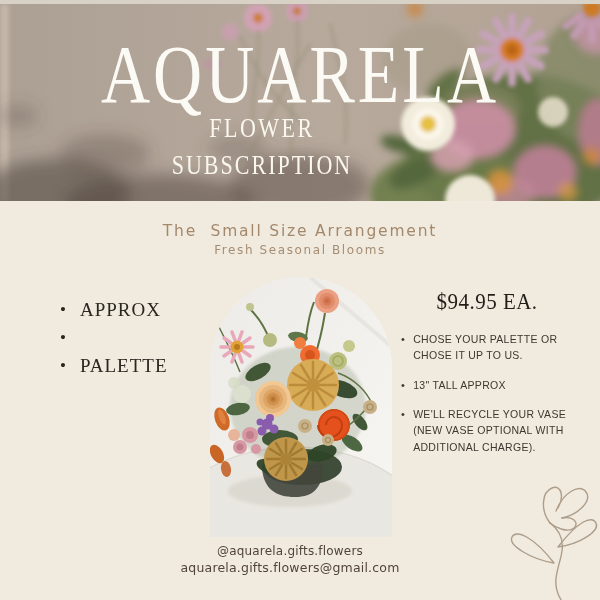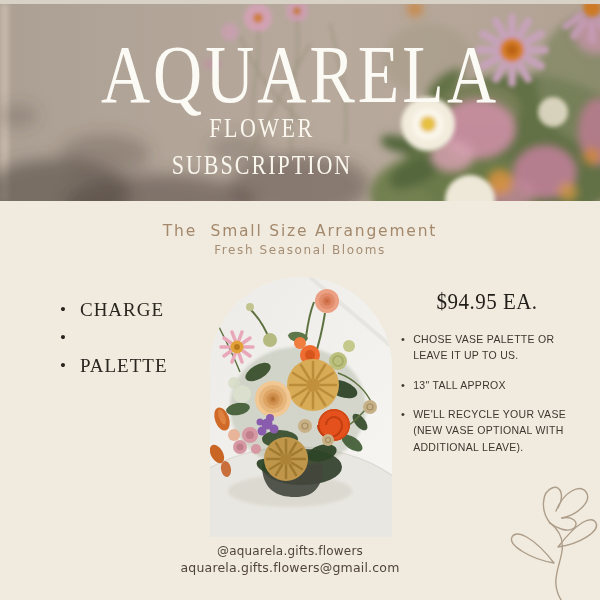--- a/index.html
+++ b/index.html
@@ -182,21 +182,21 @@
     <div class="hero-sub1">FLOWER</div>
     <div class="hero-sub2">SUBSCRIPTION</div>
   </div>
 
   <div class="heading">The  Small Size Arrangement</div>
   <div class="subheading">Fresh Seasonal Blooms</div>
 
   <ul class="freq">
     <li>
         <span class="dot">•</span>
-        <span>CHARGE</span>
+        <span>APPROX</span>
       </li>
     <li>
         <span class="dot">•</span>
       </li>
     <li>
         <span class="dot">•</span>
         <span>PALETTE</span>
       </li>
   </ul>
 
@@ -348,29 +348,29 @@
           <line x1="82" y1="178" x2="92" y2="172"></line>
       </g>
       <circle cx="76" cy="182" r="6" fill="#ab8236"></circle>
     </svg>
   </div>
 
   <div class="price">$94.95 EA.</div>
   <ul class="details">
     <li>
         <span class="dot">•</span>
-        <span>CHOSE VASE PALETTE OR LEAVE IT UP TO US.</span>
+        <span>CHOSE YOUR PALETTE OR CHOSE IT UP TO US.</span>
       </li>
     <li>
         <span class="dot">•</span>
         <span>13" TALL APPROX</span>
       </li>
     <li>
         <span class="dot">•</span>
-        <span>WE'LL RECYCLE YOUR VASE (NEW VASE OPTIONAL WITH ADDITIONAL LEAVE).</span>
+        <span>WE'LL RECYCLE YOUR VASE (NEW VASE OPTIONAL WITH ADDITIONAL CHARGE).</span>
       </li>
   </ul>
 
   <div class="footer">
     <div class="line1">@aquarela.gifts.flowers</div>
     <div class="line2">aquarela.gifts.flowers@gmail.com</div>
   </div>
 
   <svg class="corner" width="110" height="137" viewBox="0 0 110 137">
     <g fill="none" stroke="#a2907b" stroke-width="1.4" opacity=".85" stroke-linecap="round">

